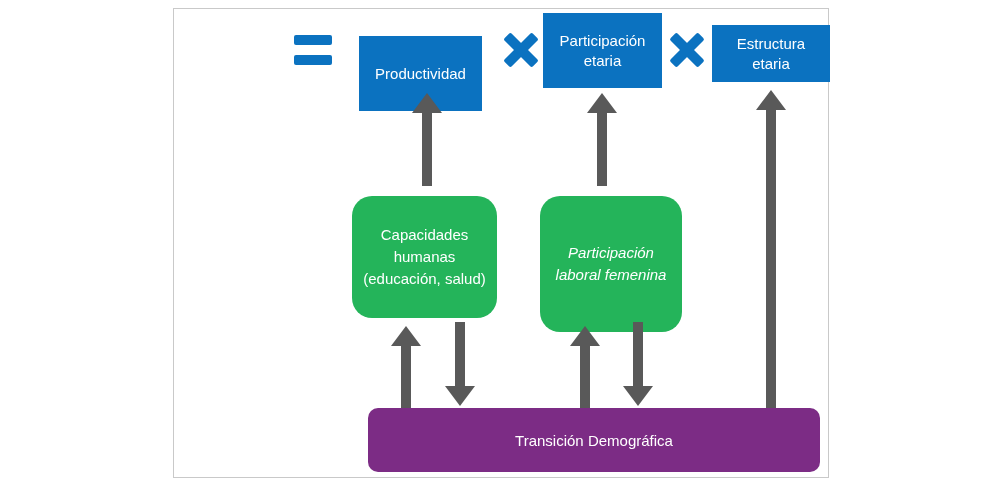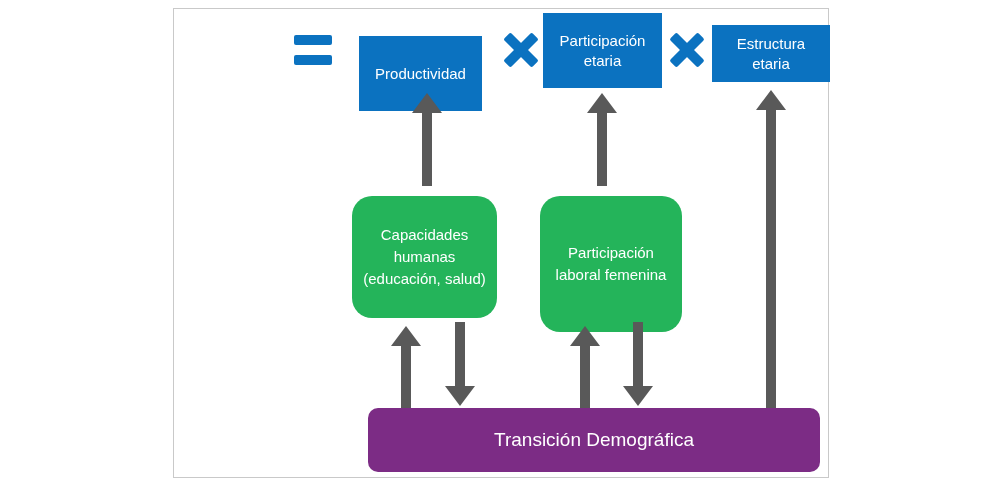--- a/index.html
+++ b/index.html
@@ -21,27 +21,27 @@
     position:absolute;left:173px;top:8px;width:656px;height:470px;
     border:1px solid var(--frame-border,#c9c9c9);
     background:#ffffff;
   }
   .box{
     position:absolute;display:flex;align-items:center;justify-content:center;
     text-align:center;color:#ffffff;
   }
   .blue{background:var(--blue,#0b72c0);font-size:15px;line-height:1.3;padding:4px;}
   .green{background:var(--green,#24b45a);font-size:15px;line-height:1.45;border-radius:20px;padding:8px;}
-  .purple{background:var(--purple,#7c2c85);font-size:19px;border-radius:10px;}
+  .purple{background:var(--purple,#7c2c85);font-size:15px;border-radius:10px;}
   #box-pib{left:176px;top:13px;width:101px;height:75px;}
   #box-productividad{left:359px;top:13px;width:123px;height:75px;margin-top:23px;}
   #box-participacion{left:543px;top:13px;width:119px;height:75px;}
   #box-estructura{left:712px;top:25px;width:118px;height:57px;}
   #box-capacidades{left:352px;top:196px;width:145px;height:122px;}
-  #box-part-femenina{left:540px;top:196px;width:142px;height:136px;}
+  #box-part-femenina{left:540px;top:196px;width:142px;height:136px;font-style:italic;}
   #box-transicion{left:368px;top:408px;width:452px;height:64px;}
   .op{position:absolute;}
   .op-equals{left:294px;top:35px;width:38px;height:30px;display:flex;flex-direction:column;justify-content:space-between;}
   .op-equals .bar{display:block;width:38px;height:10px;background:var(--blue,#0b72c0);border-radius:2px;}
   .op-times{width:36px;height:36px;}
   .op-times .xbar{position:absolute;left:-2px;top:13px;width:40px;height:10px;background:var(--blue,#0b72c0);border-radius:2px;}
   .op-times .xbar.b{transform:rotate(45deg);}
   .op-times .xbar.a{transform:rotate(-45deg);}
   #times-1{left:503px;top:32px;}
   #times-2{left:669px;top:32px;}

